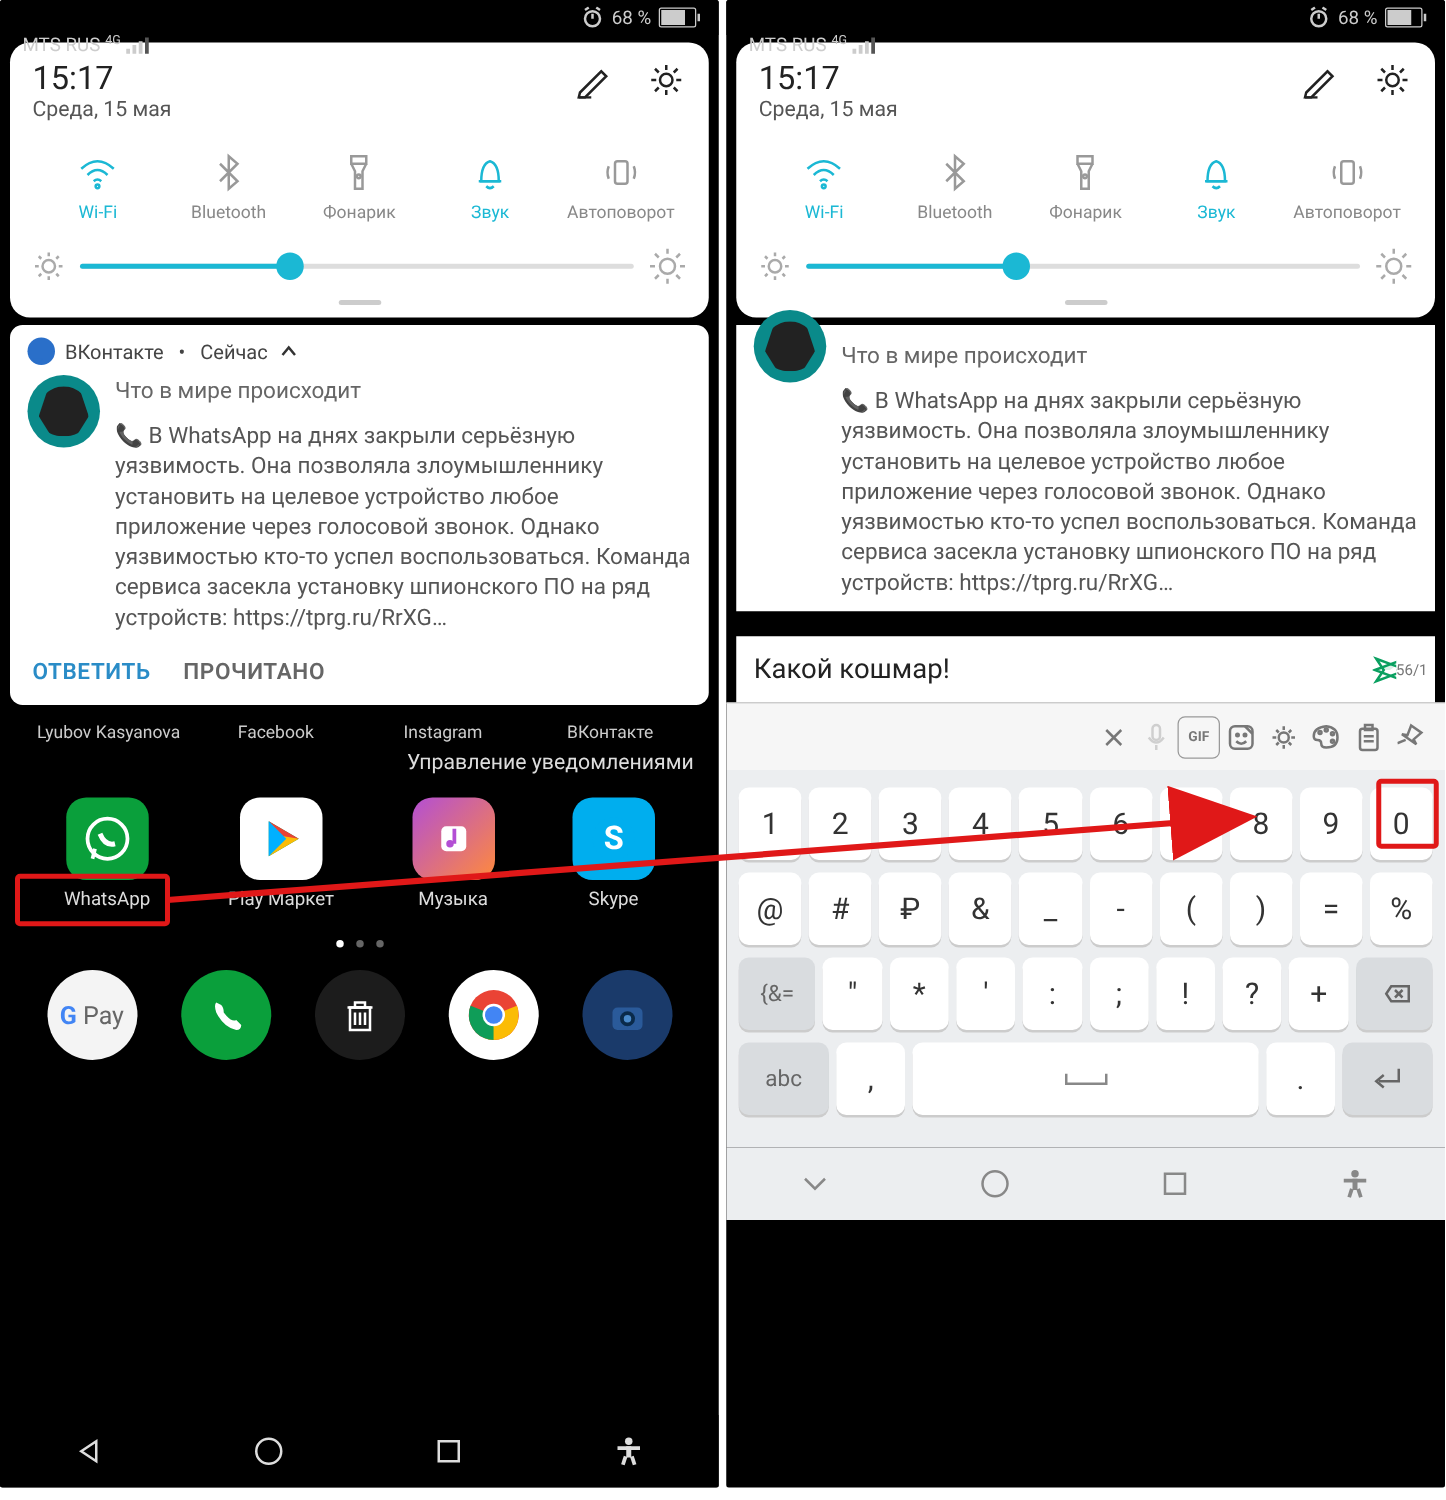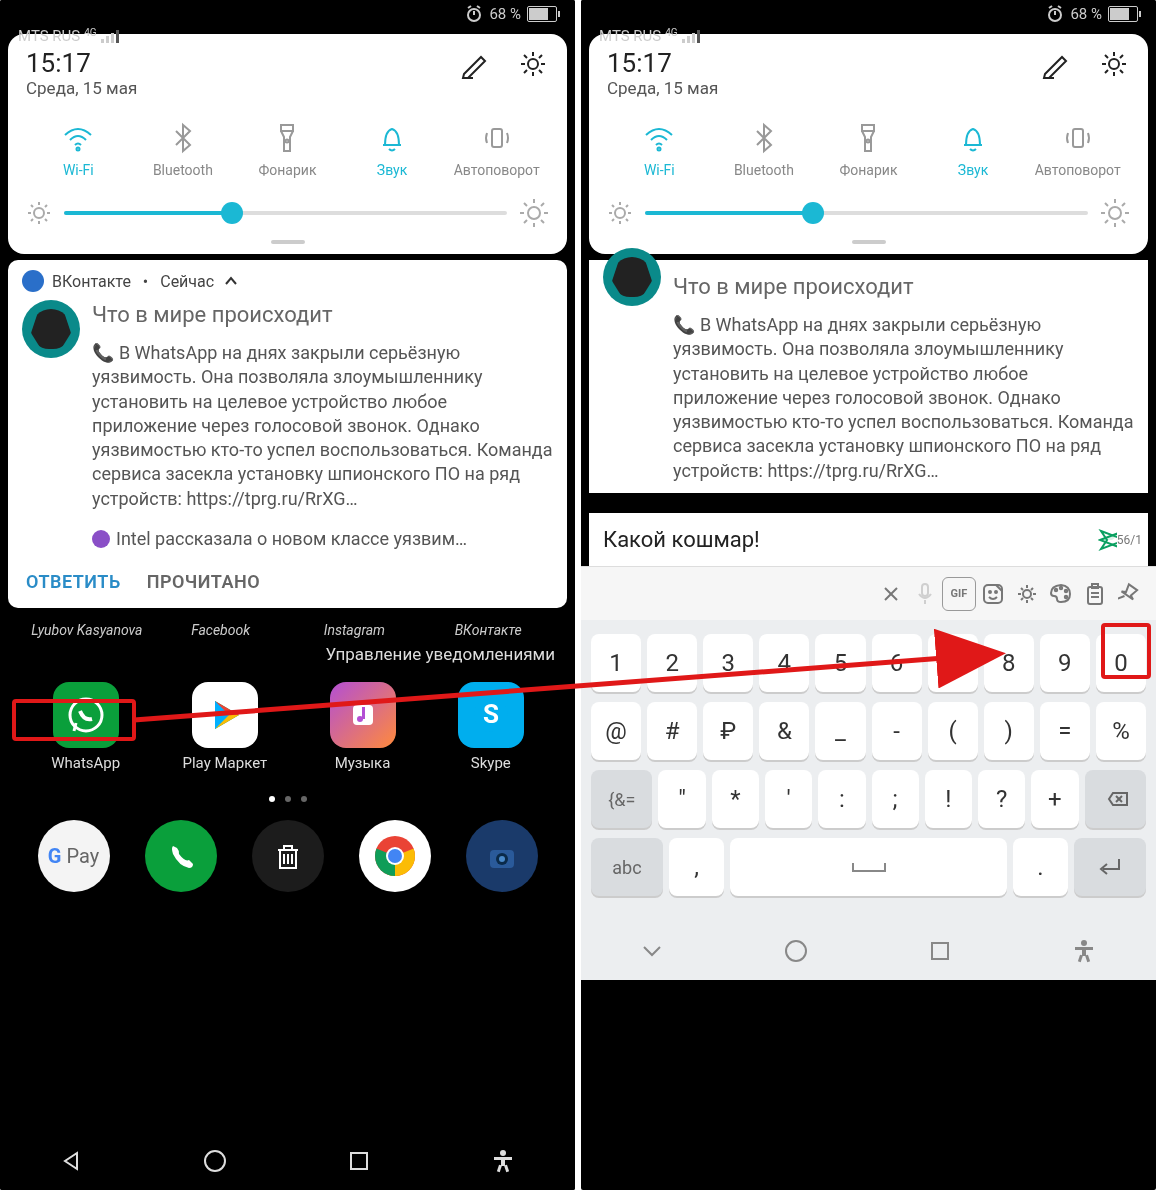--- a/index.html
+++ b/index.html
@@ -39,31 +39,31 @@
   
   .notif { margin: 4px 8px; background:#fff; border-radius: 10px; padding: 10px 14px 10px; }
   .notif-head { display:flex; align-items:center; gap:8px; font-size:16px; color:#444;}
   .chat-bubble { width:22px; height:22px; background:#2a6fc9; border-radius:50%; position:relative;}
   .chat-bubble::after{content:""; position:absolute; left:4px; bottom:-3px; width:0; height:0; border:4px solid transparent; border-top-color:#2a6fc9;}
   .notif-body { display:flex; gap:12px; margin-top:8px;}
   .avatar { width:58px; height:58px; border-radius:50%; background:#0a8a8a; flex-shrink:0; display:flex; align-items:center; justify-content:center; overflow:hidden;}
   .avatar::after{content:""; width:40px; height:40px; background:#222; border-radius:50% 50% 45% 45%; clip-path: polygon(20% 0,80% 0,100% 60%,75% 100%,25% 100%,0 60%);}
   .notif-content { flex:1; color:#333;}
   .notif-title { font-size:20px; font-weight:500; color:#222;}
-  .notif-sub { font-size:22px; color:#666; margin-top:2px;}
+  .notif-sub { font-size:18px; color:#666; margin-top:2px;}
   .notif-text { font-size:18px; color:#555; line-height:1.35; margin-top:14px;}
   .notif-line2 { margin-top:16px; display:flex; align-items:center; gap:6px;}
   .devil { width:18px; height:18px; background:#8a4fc7; border-radius:50%;}
   .notif-actions { display:flex; gap:26px; margin-top:14px; padding:6px 4px;}
   .notif-action { font-size:18px; font-weight:600; color:#666; letter-spacing:0.5px;}
   .notif-action.reply { color:#2a8cc7;}
 
   
   .home-blur { margin-top:6px; padding: 8px 20px; color:#ddd;}
-  .dock-row { display:flex; justify-content:space-between; font-size:14px; color:#ccc; text-align:center;font-style:italic;}
+  .dock-row { display:flex; justify-content:space-between; font-size:14px; color:#ccc; text-align:center;}
   .dock-item { flex:1;}
   .app-grid { display:flex; justify-content:space-around; margin-top:18px;}
   .app { display:flex; flex-direction:column; align-items:center; gap:6px; font-size:15px; color:#ddd;}
   .app-icon { width:66px; height:66px; border-radius:16px; display:flex; align-items:center; justify-content:center;}
   .app-whatsapp { background:#0a9f3b;}
   .app-play { background:#fff;}
   .app-music { background:#f2f2f2;}
   .app-skype { background:#00aeee;}
   .pagedots { display:flex; gap:10px; justify-content:center; margin-top:24px;}
   .pagedots span{width:6px; height:6px; border-radius:50%; background:#666;}
@@ -221,24 +221,20 @@
         <span>Сейчас</span>
         <svg width="18" height="18" class="stroke" style="color:#333">
             <path d="M4 12 L9 6 L14 12"></path>
           </svg>
       </div>
       <div class="notif-body">
         <div class="avatar"></div>
         <div class="notif-content">
           <div class="notif-sub">Что в мире происходит</div>
           <div class="notif-text">📞 В WhatsApp на днях закрыли серьёзную уязвимость. Она позволяла злоумышлен­нику установить на целевое устройство любое приложение через голосовой звонок. Однако уязвимостью кто-то успел воспользоваться. Команда сервиса засекла установку шпионского ПО на ряд устройств: https://tprg.ru/RrXG…</div>
-          <div class="notif-line2 notif-text" style="margin-top:16px;">
-            <span class="devil"></span>
-            <span>Intel рассказала о новом классе уязвим…</span>
-          </div>
         </div>
       </div>
       <div class="notif-actions">
         <span class="notif-action reply">ОТВЕТИТЬ</span>
         <span class="notif-action">ПРОЧИТАНО</span>
       </div>
     </div>
 
     <div class="home-blur">
       <div class="dock-row">

